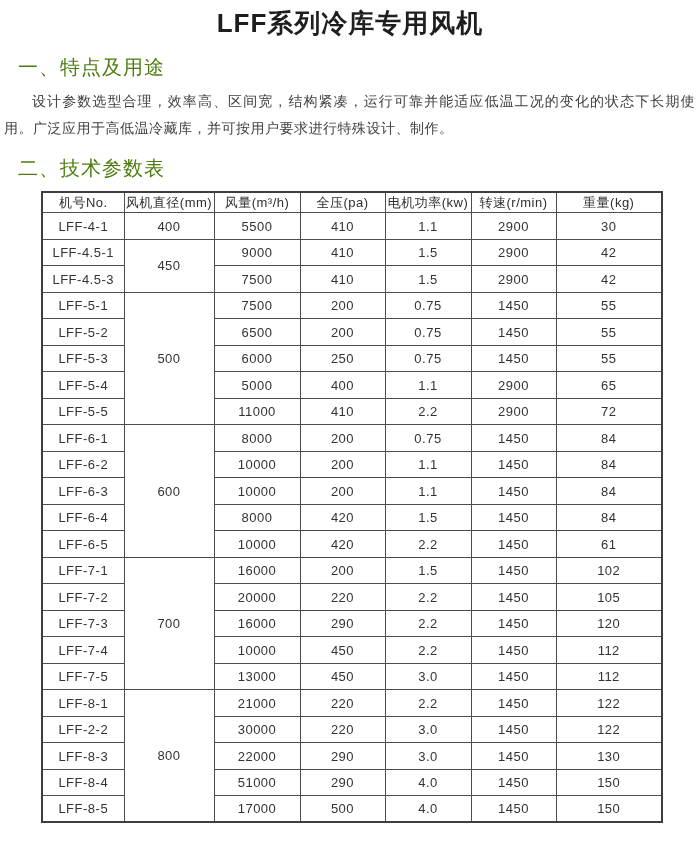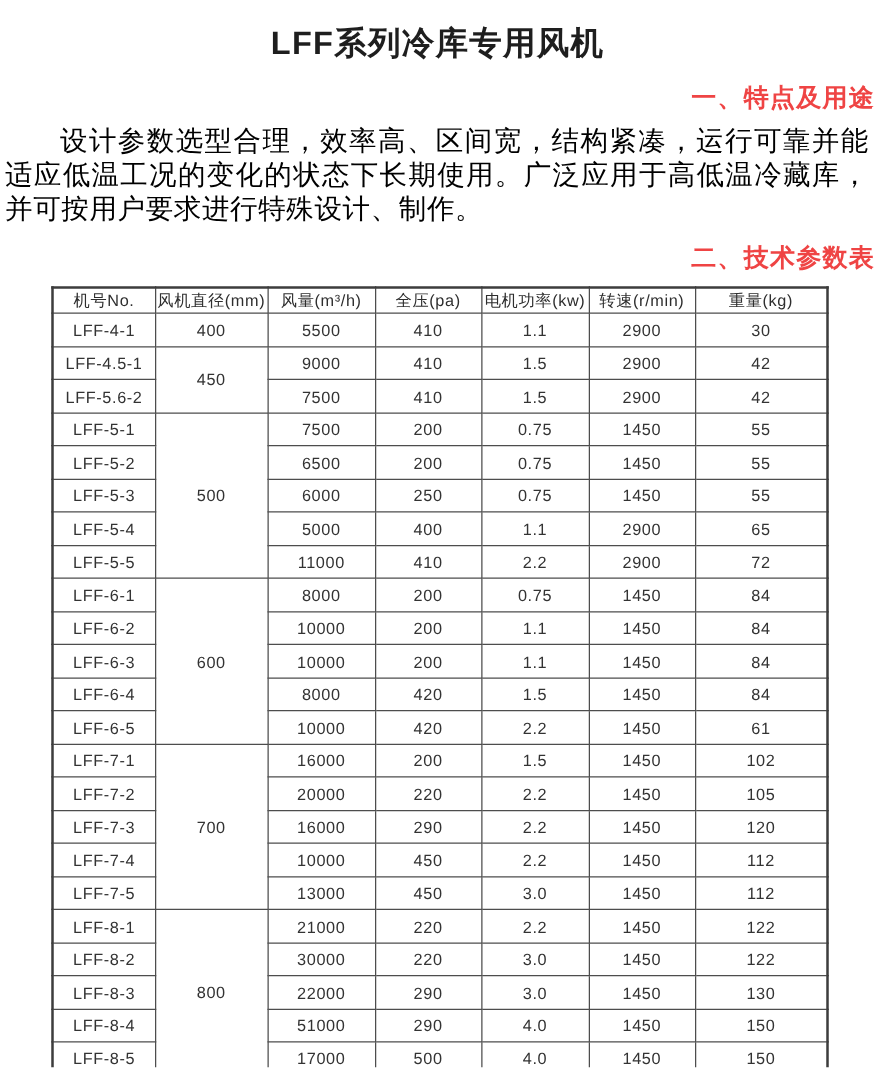--- a/index.html
+++ b/index.html
@@ -9,42 +9,41 @@
     font-family: "Liberation Sans", sans-serif;
   }
   .page {
     position: relative;
     width: 700px;
     height: 854px;
     background: #ffffff;
     overflow: hidden;
   }
   .doc-title {
-    margin-top: 18px;
+    margin-top: 7px;
     text-align: center;
     font-size: 26px;
     font-weight: 700;
     color: #1e1e1e;
     letter-spacing: 1px;
     line-height: 1.3;
   }
   .section-heading {
     margin: 13px 0 0 18px;
     font-size: 20px;
-    font-weight: 700;
-    color: #ef4444;
+    font-weight: 400;
+    color: #4d7c0f;
     letter-spacing: 1px;
-    text-align: right;
   }
   .features-text {
     margin: 7px 5px 0 4px;
     font-family: "Liberation Serif", serif;
-    font-size: 22px;
+    font-size: 14px;
     line-height: 27px;
-    color: #000000;
+    color: #404040;
     text-indent: 2em;
     text-align: justify;
     letter-spacing: 0.5px;
   }
   .heading-specs {
   }
   table.spec-table {
     margin: 9px 0 0 41px;
     border-collapse: collapse;
     table-layout: fixed;
@@ -117,21 +116,21 @@
         <tr>
           <td>LFF-4.5-1</td>
           <td rowspan="2">450</td>
           <td>9000</td>
           <td>410</td>
           <td>1.5</td>
           <td>2900</td>
           <td>42</td>
         </tr>
         <tr>
-          <td>LFF-5.6-2</td>
+          <td>LFF-4.5-3</td>
           <td>7500</td>
           <td>410</td>
           <td>1.5</td>
           <td>2900</td>
           <td>42</td>
         </tr>
         <tr>
           <td>LFF-5-1</td>
           <td rowspan="5">500</td>
           <td>7500</td>
@@ -257,21 +256,21 @@
         <tr>
           <td>LFF-8-1</td>
           <td rowspan="5">800</td>
           <td>21000</td>
           <td>220</td>
           <td>2.2</td>
           <td>1450</td>
           <td>122</td>
         </tr>
         <tr>
-          <td>LFF-8-2</td>
+          <td>LFF-2-2</td>
           <td>30000</td>
           <td>220</td>
           <td>3.0</td>
           <td>1450</td>
           <td>122</td>
         </tr>
         <tr>
           <td>LFF-8-3</td>
           <td>22000</td>
           <td>290</td>

